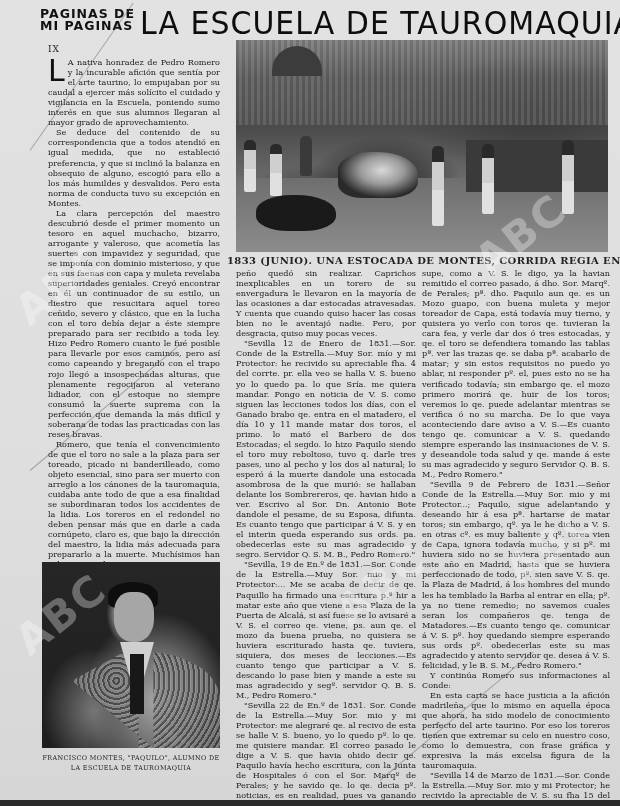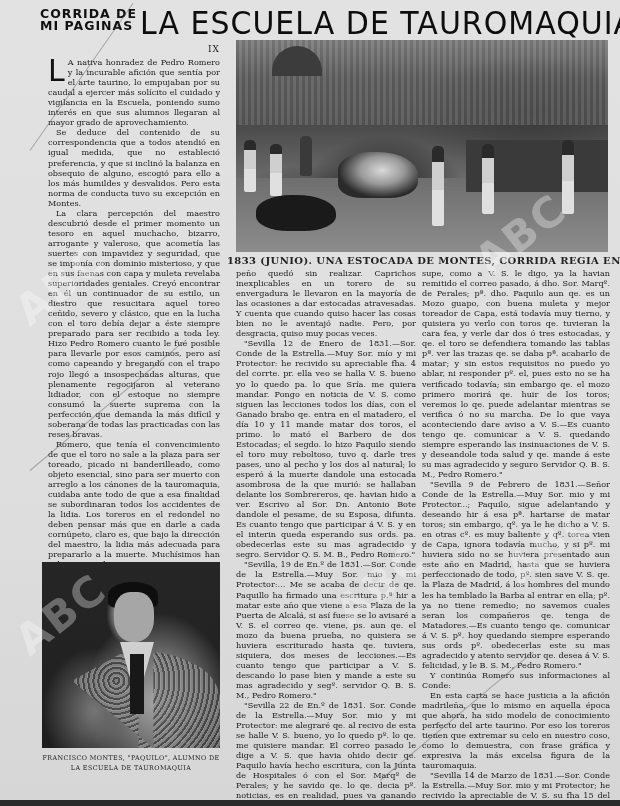--- a/index.html
+++ b/index.html
@@ -32,21 +32,21 @@
       position: absolute;
       font-size: 8.1px; line-height: 10.05px; text-align: justify;
       color: #1c1c1c;
     }
     .col p { text-indent: 8px; }
     .col p.noindent { text-indent: 0; }
     .col1 { left: 48px; top: 44px; width: 172px; }
     .col2 { left: 236px; top: 268px; width: 180px; }
     .col3 { left: 422px; top: 268px; width: 188px; }
     .chapter {
-      text-align: right; font-size: 9px; letter-spacing: 1px; margin-bottom: 3px; text-indent: 0;
+      text-align: left; font-size: 9px; letter-spacing: 1px; margin-bottom: 3px; text-indent: 0;
     }
     .dropcap {
       float: left; font-family: "DejaVu Sans", sans-serif; font-size: 30px; line-height: 26px;
       margin: 1px 3px 0 0; color: #111;
     }
     .photo-top {
       position: absolute; left: 236px; top: 40px; width: 372px; height: 212px;
       background:
         radial-gradient(ellipse at 40% 70%, #1e1e1e 0%, transparent 25%),
         radial-gradient(ellipse at 20% 85%, #222 0%, transparent 22%),
@@ -127,21 +127,21 @@
     .pencil {
       position: absolute; height: 1px; background: rgba(90,90,90,0.45); transform-origin: left center;
     }
   </style>
 </head>
 <body>
 
 <div class="page">
 
   <div class="section-label">
-    <div>CORRIDA DE</div>
+    <div>PAGINAS DE</div>
     <div>MI PAGINAS</div>
   </div>
   <div class="main-title">LA ESCUELA DE TAUROMAQUIA</div>
 
   <div class="photo-top">
     <div class="stands"></div>
     <div class="arch"></div>
     <div class="arena"></div>
     <div class="barrier"></div>
     <div class="dead-bull"></div>

